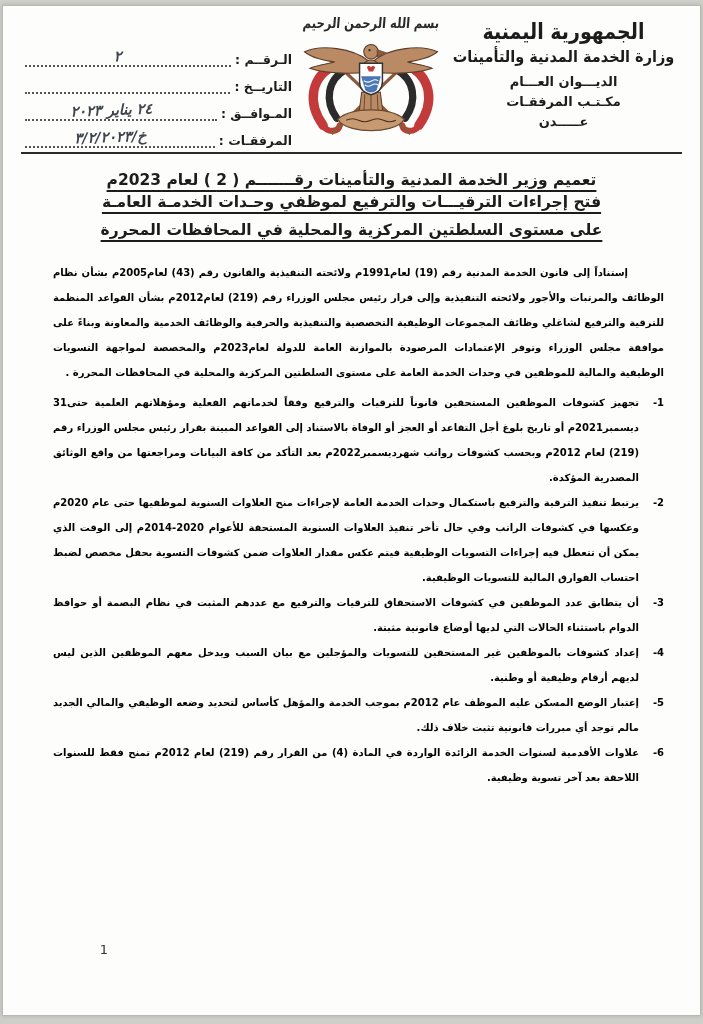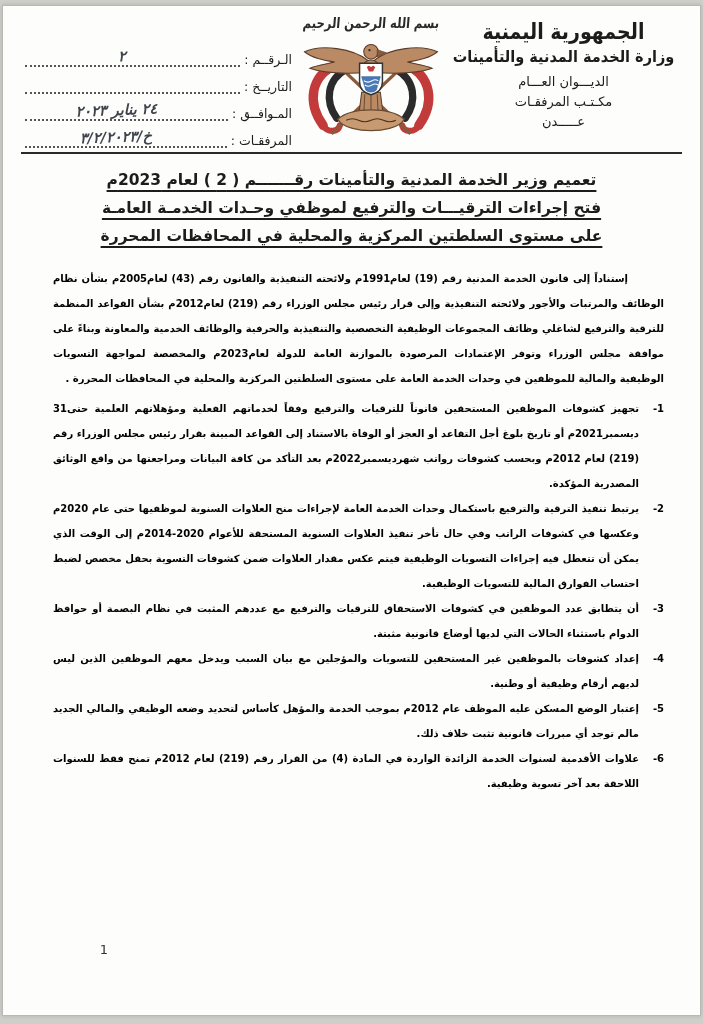--- a/index.html
+++ b/index.html
@@ -11,45 +11,45 @@
   }
   .page{
     position:absolute;left:2px;top:5px;width:697px;height:1009px;
     background:#fdfdfc;border:1px solid #b8b8b4;box-shadow:0 0 4px rgba(0,0,0,.15);
     color:#1c1c1c;
   }
   
   .header{position:relative;height:148px;}
   .fields{position:absolute;top:34px;right:408px;left:22px;direction:rtl;}
   .field-row{display:flex;align-items:flex-end;gap:4px;height:27px;direction:rtl;}
-  .field-label{flex:none;font-size:12.5px;font-weight:normal;letter-spacing:.3px;white-space:nowrap;}
+  .field-label{flex:none;font-size:12.5px;font-weight:bold;letter-spacing:.3px;white-space:nowrap;}
   .field-dots{flex:1;border-bottom:2px dotted #555;position:relative;height:16px;}
   .field-value{
     position:absolute;bottom:1px;right:10%;left:0;text-align:center;
     font-size:14.5px;color:#3f444c;font-style:italic;font-weight:bold;
     transform:rotate(-2deg);white-space:nowrap;
   }
   .emblem-col{position:absolute;top:6px;left:288px;width:160px;text-align:center;}
   .bismillah{
     font-size:11.5px;font-weight:bold;color:#2a2a2a;letter-spacing:1px;
     transform:scaleY(1.25) skewX(-6deg);display:inline-block;margin-bottom:2px;white-space:nowrap;
   }
   .emblem-svg{display:block;margin:0 auto;}
   .org-block{position:absolute;top:14px;left:432px;right:8px;text-align:center;direction:rtl;}
   .org-country{font-size:19px;font-weight:bold;transform:scaleY(1.15);letter-spacing:.5px;margin-bottom:6px;}
   .org-ministry{font-size:14.5px;font-weight:bold;transform:scaleY(1.1);letter-spacing:.3px;margin-bottom:8px;}
-  .org-line{font-size:13px;font-weight:normal;line-height:20px;letter-spacing:.5px;}
+  .org-line{font-size:13px;font-weight:bold;line-height:20px;letter-spacing:.5px;}
   .header-rule{position:absolute;top:146px;left:18px;right:18px;border-top:2px solid #2a2a2a;}
   
   .title-block{direction:rtl;text-align:center;margin:16px 44px 0;font-weight:bold;}
   .title-line{
     font-size:15.5px;line-height:20px;
     text-decoration:underline;text-decoration-thickness:1.5px;text-underline-offset:5px;
   }
-  .t1{margin-bottom:8px;}
+  .t1{margin-bottom:2px;}
   .t2{margin-bottom:13px;}
   .t3{margin-bottom:8px;}
   
   .body-text{direction:rtl;margin:20px 36px 0 50px;font-size:10px;font-weight:bold;line-height:25px;color:#000000;}
   .para{text-align:justify;text-indent:36px;margin:0;}
   .para2{margin-top:7px;}
   .list{margin-top:5px;}
   .item{display:flex;gap:5px;direction:rtl;}
   .item-num{flex:none;min-width:20px;}
   .item-text{flex:1;text-align:justify;}

